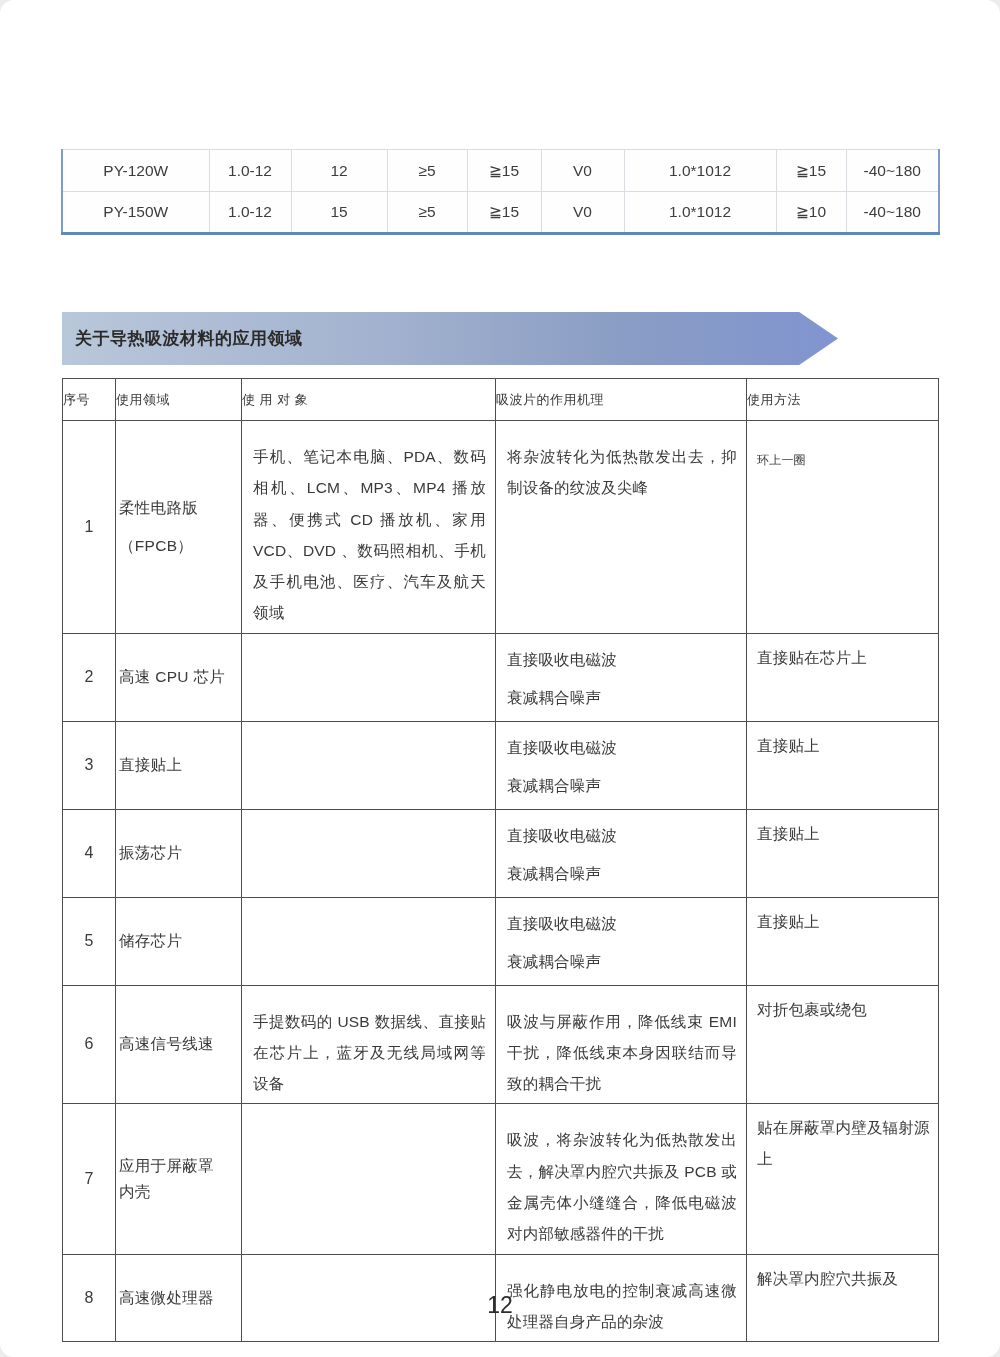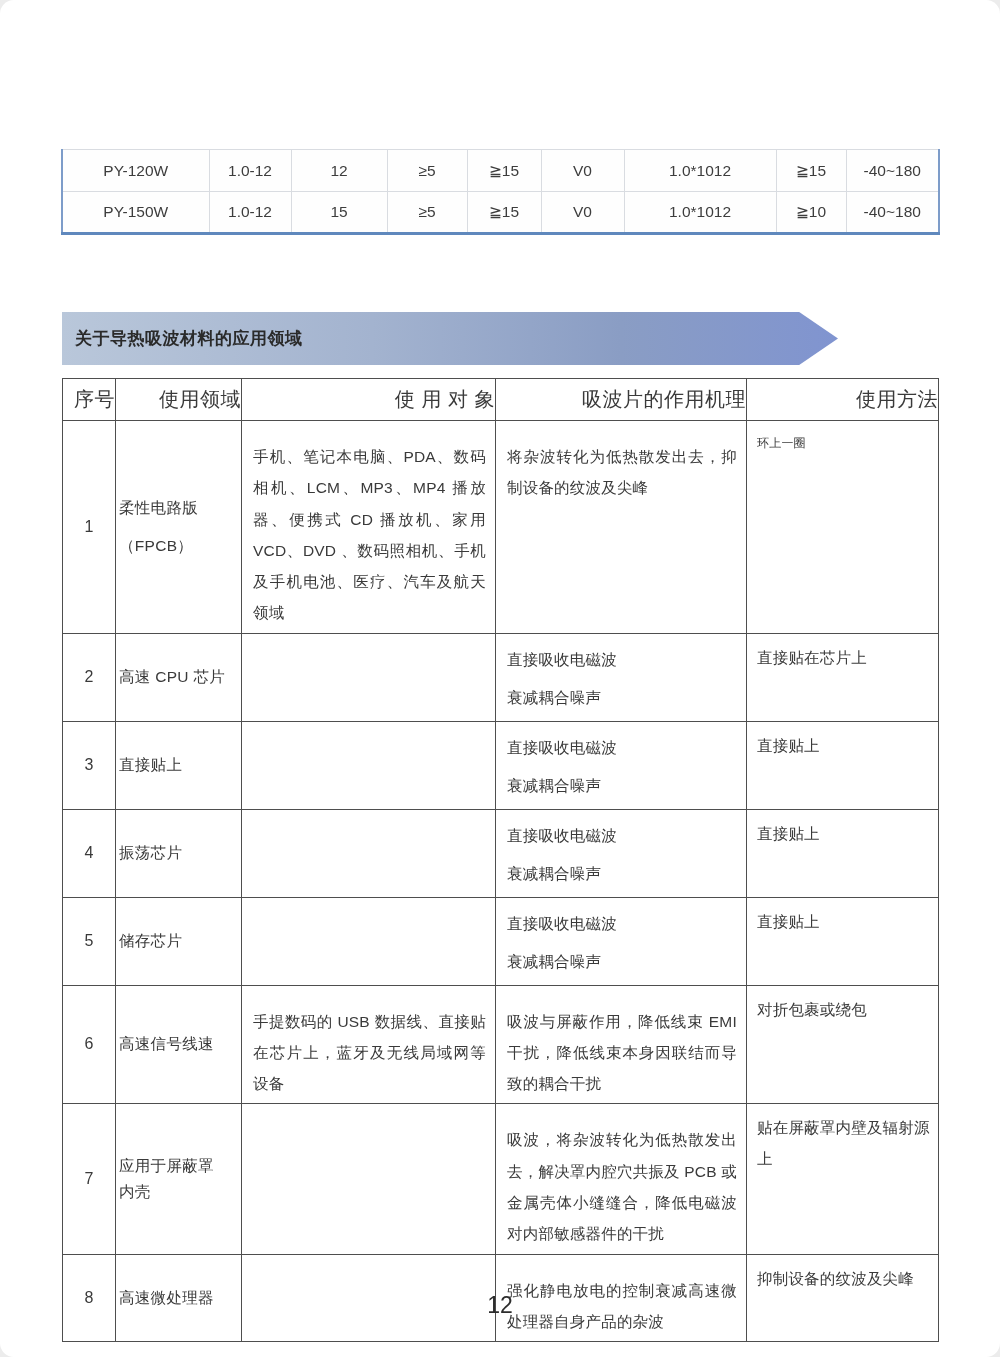--- a/index.html
+++ b/index.html
@@ -44,42 +44,42 @@
   }
 
   
   .app-table {
     position:absolute; left:62px; top:378px; width:876px;
     border-collapse:collapse; table-layout:fixed;
     font-size:15.5px; color:#3a3a3a;
   }
   .app-table th, .app-table td { border:1px solid #4e4e4e; background:#fff; }
   .app-table thead tr { height:42px; }
-  .app-table th { font-weight:normal; font-size:20px; text-align:right; letter-spacing:0.5px; }
+  .app-table th { font-weight:normal; font-size:13px; text-align:left; letter-spacing:0.5px; }
 
   .r1 { height:168px; } .r2,.r3,.r4,.r5 { height:80px; }
   .r6 { height:94px; } .r7 { height:142px; } .r8 { height:64px; }
 
   td.c-no { text-align:center; vertical-align:middle; font-size:16px; }
   td.c-field {
     text-align:left; vertical-align:middle;
     white-space:pre-line; line-height:1.7; padding:0 3px; letter-spacing:0.3px;
   }
   .r1 td.c-field { line-height:2.45; }
   td.c-target, td.c-mech {
     vertical-align:top; text-align:justify;
     padding:20px 9px 4px 11px; line-height:2.02;
     white-space:pre-line; letter-spacing:0.2px;
   }
   td.c-method {
     vertical-align:top; text-align:left;
     padding:9px 8px 4px 10px; line-height:1.95; letter-spacing:0.2px;
   }
   .gaprow td.c-mech { line-height:2.45; padding-top:7px; }
-  .r1 td.c-method { font-size:12px; padding-top:11px; }
+  .r1 td.c-method { font-size:12px; padding-top:28px; }
 
   
   .page-number {
     position:absolute; top:1292px; left:0; width:100%;
     text-align:center; font-size:23px; color:#2d2d2d;
   }
 </style>
 </head>
 <body>
 
@@ -198,20 +198,20 @@
 内壳</td>
         <td class="c-target"></td>
         <td class="c-mech">吸波，将杂波转化为低热散发出去，解决罩内腔穴共振及 PCB 或金属壳体小缝缝合，降低电磁波对内部敏感器件的干扰</td>
         <td class="c-method">贴在屏蔽罩内壁及辐射源上</td>
       </tr>
       <tr class="r8">
         <td class="c-no">8</td>
         <td class="c-field">高速微处理器</td>
         <td class="c-target"></td>
         <td class="c-mech">强化静电放电的控制衰减高速微处理器自身产品的杂波</td>
-        <td class="c-method">抑制设备的纹波及尖峰</td>
+        <td class="c-method">解决罩内腔穴共振及</td>
       </tr>
     </tbody>
   </table>
 
   <div class="page-number">12</div>
 
 </div>
 
 </body></html>

